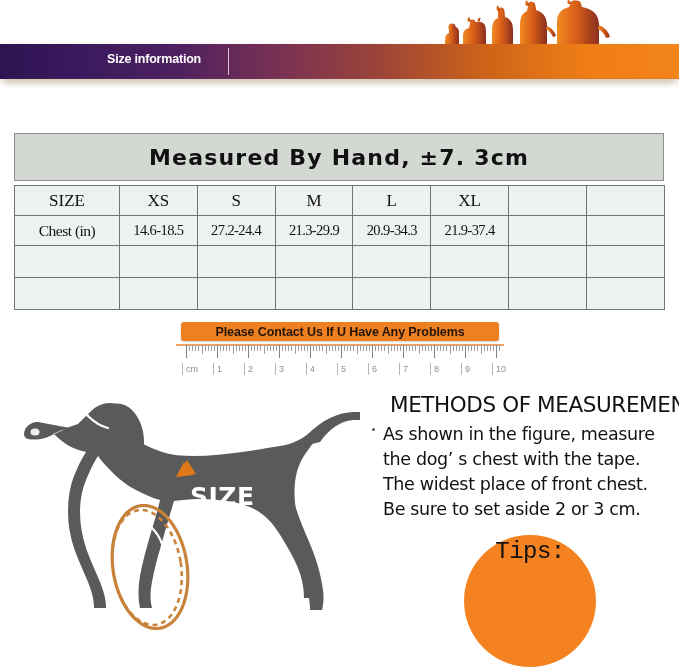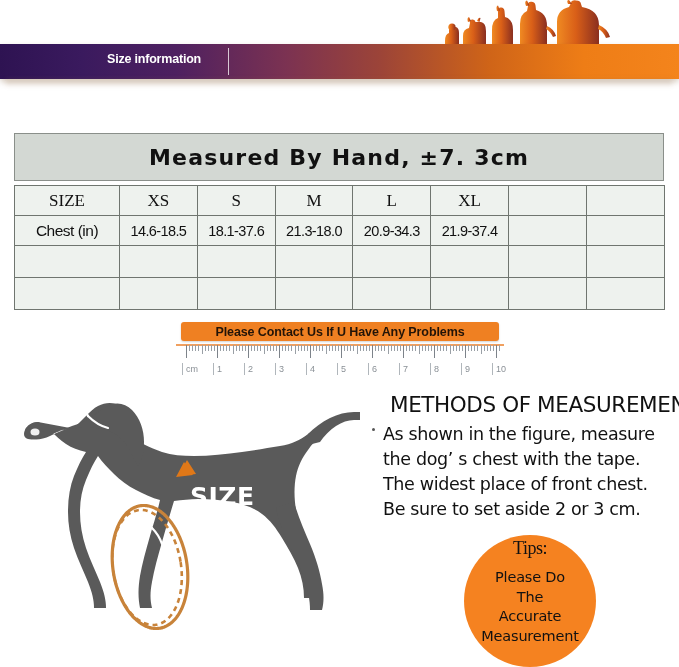--- a/index.html
+++ b/index.html
@@ -112,21 +112,21 @@
     padding: 0 2px;
     overflow: hidden;
   }
   #size-table tr.header-row td {
     font-family: "Liberation Serif", serif;
     font-size: 17px;
     color: #111;
     height: 29px;
   }
   #size-table tr.data-row td {
-    font-family: Liberation Sans, sans-serif;
+    font-family: Liberation Serif, serif;
     font-size: 14.5px;
     color: #111;
     height: 29px;
     letter-spacing: -0.6px;
   }
   #size-table tr.data-row td.rowlabel {
     font-size: 15.5px;
     letter-spacing: -0.5px;
   }
   #size-table tr.empty-row td { height: 31px; }
@@ -250,24 +250,24 @@
     height: 132px;
     border-radius: 50%;
     background: #f58220;
     text-align: center;
   }
   #tips-heading {
     position: absolute;
     left: 0;
     top: 3px;
     width: 132px;
-    font-size: 18px;
+    font-size: 24px;
     color: #111;
     letter-spacing: -0.5px;
-    font-family: Liberation Serif, serif;
+    font-family: Liberation Mono, monospace;
   }
   #tips-lines {
     position: absolute;
     left: -8px;
     top: 33px;
     width: 148px;
     font-size: 14.5px;
     line-height: 19.5px;
     color: #111;
     letter-spacing: -0.2px;
@@ -337,22 +337,22 @@
         <td>S</td>
         <td>M</td>
         <td>L</td>
         <td>XL</td>
         <td></td>
         <td></td>
       </tr>
       <tr class="data-row">
         <td class="rowlabel">Chest (in)</td>
         <td>14.6-18.5</td>
-        <td>18.1-37.6</td>
-        <td>21.3-18.0</td>
+        <td>27.2-24.4</td>
+        <td>21.3-29.9</td>
         <td>20.9-34.3</td>
         <td>21.9-37.4</td>
         <td></td>
         <td></td>
       </tr>
       <tr class="empty-row">
         <td></td>
         <td></td>
         <td></td>
         <td></td>
@@ -658,19 +658,13 @@
 <div id="methods-bullet"></div>
 <div id="methods-body">
   <div class="line">As shown in the figure, measure</div>
   <div class="line">the dog’  s chest with the tape.</div>
   <div class="line">The widest place of front chest.</div>
   <div class="line">Be sure to set aside 2 or 3 cm.</div>
 </div>
 
 <div id="tips-circle">
   <div id="tips-heading">Tips:</div>
-  <div id="tips-lines">
-    <div>Please Do</div>
-    <div>The</div>
-    <div>Accurate</div>
-    <div>Measurement</div>
-  </div>
 </div>
 
 </body></html>

